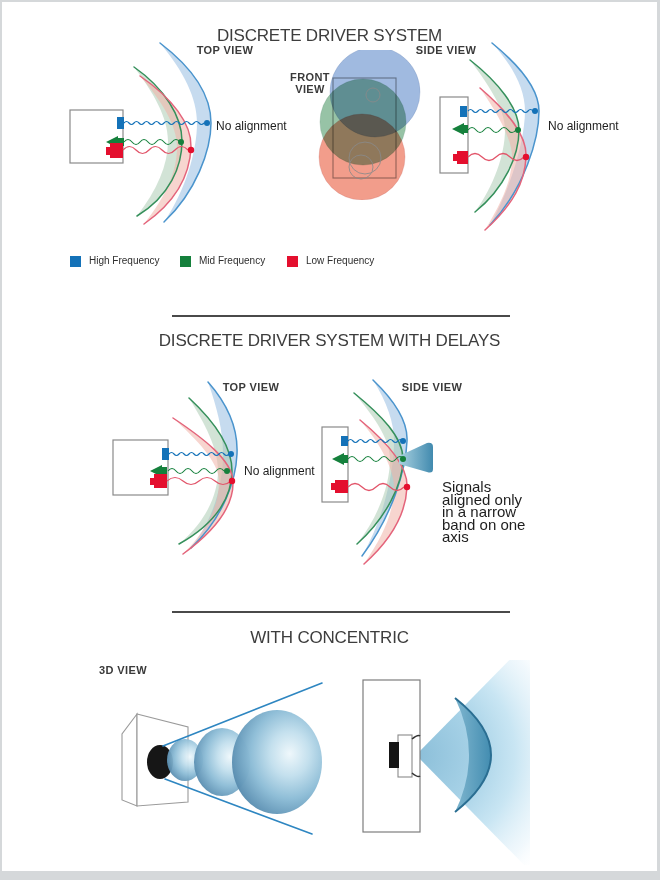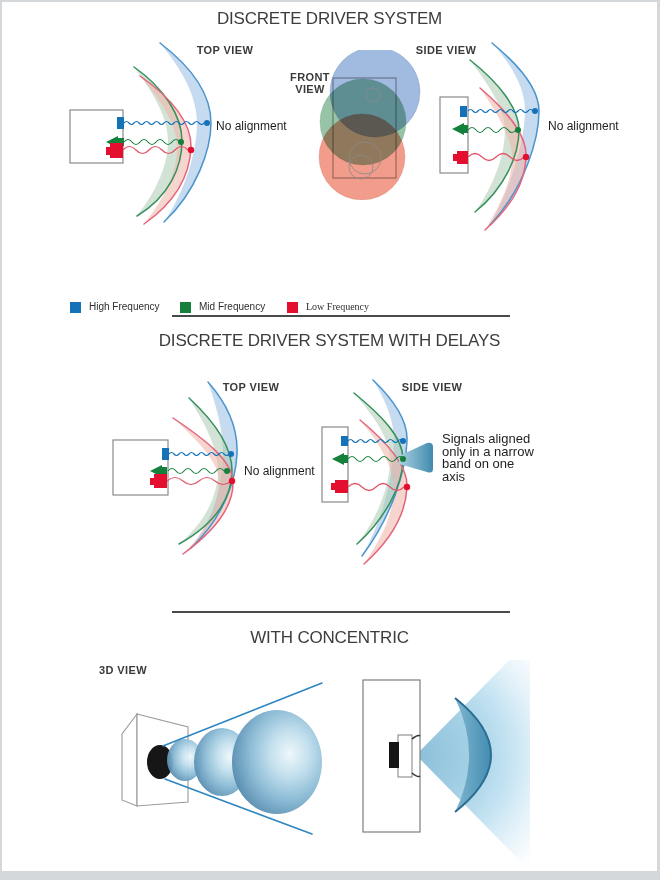--- a/index.html
+++ b/index.html
@@ -3,34 +3,34 @@
 <meta charset="utf-8">
 <style>
   html,body{margin:0;padding:0;background:#fff;}
   body{font-family:"Liberation Sans", sans-serif;}
   .canvas{position:relative;width:660px;height:880px;background:#d5d8da;overflow:hidden;}
   .content{position:absolute;top:2px;left:2px;right:3px;bottom:9px;background:#ffffff;}
   .abs{position:absolute;}
   .sec-title{left:0;right:0;text-align:center;font-size:17px;letter-spacing:-0.2px;color:#3d3d3d;font-weight:500;}
   .view-label{font-size:11px;font-weight:700;letter-spacing:0.4px;color:#3a3a3a;text-align:center;width:70px;}
   .annotation{font-size:12px;color:#1e1e1e;}
-  .annotation.multi{width:95px;line-height:12.5px;font-size:13px;}
+  .annotation.multi{width:95px;line-height:12.5px;font-size:15px;margin-top:48px;}
   .divider{height:2px;background:#4a4a4a;width:338px;left:170px;}
-  .legend{left:0;top:252px;width:100%;height:16px;margin-top:46px;}
+  .legend{left:0;top:252px;width:100%;height:16px;}
   .legend-swatch{position:absolute;width:11px;height:11px;top:2px;}
   .legend-label{position:absolute;top:1px;font-size:10px;color:#2e2e2e;}
   svg{position:absolute;display:block;}
 </style>
 </head>
 <body>
 
 <div class="canvas">
 <div class="content">
 
-  <div class="abs sec-title" style="top:7px;">DISCRETE DRIVER SYSTEM</div>
+  <div class="abs sec-title" style="top:24px;">DISCRETE DRIVER SYSTEM</div>
 
   <div class="abs view-label" style="left:188px;top:42px;">TOP VIEW</div>
   <div class="abs view-label" style="left:273px;top:42px;margin-top:27px;">FRONT VIEW</div>
   <div class="abs view-label" style="left:409px;top:42px;">SIDE VIEW</div>
 
   <svg class="abs" style="left:58px;top:38px;" width="260" height="200" viewBox="0 0 260 200">
     <g>
       <path d="M100 3 C138 32,151 58,151 83 C151 110,136 152,104 182 C126 150,137 110,137 83 C137 58,124 32,100 3 Z" fill="rgba(151,190,226,0.55)"></path>
       <path d="M74 27 C104 48,122 76,122 101 C122 126,110 156,77 176 C97 150,108 125,108 101 C108 77,93 52,74 27 Z" fill="rgba(166,199,174,0.5)"></path>
       <path d="M80 36 C112 58,132 84,131 107 C130 133,117 161,84 184 C106 156,117 132,117 107 C117 85,101 60,80 36 Z" fill="rgba(240,178,168,0.55)"></path>
@@ -106,21 +106,21 @@
     </g>
   </svg>
   <div class="abs annotation" style="left:546px;top:117px;">No alignment</div>
 
   <div class="abs legend">
     <span class="legend-swatch" style="left: 68px; background-color: rgb(20, 114, 184);"></span>
     <span class="legend-label" style="left:87px;">High Frequency</span>
     <span class="legend-swatch" style="left: 178px; background-color: rgb(21, 128, 60);"></span>
     <span class="legend-label" style="left:197px;text-align:center;">Mid Frequency</span>
     <span class="legend-swatch" style="left: 285px; background-color: rgb(228, 15, 46);"></span>
-    <span class="legend-label" style="left:304px;font-family:Liberation Serif, serif;">Low Frequency</span>
+    <span class="legend-label" style="left:304px;">Low Frequency</span>
   </div>
 
   <div class="abs divider" style="top:313px;"></div>
 
   <div class="abs sec-title" style="top:329px;">DISCRETE DRIVER SYSTEM WITH DELAYS</div>
 
   <div class="abs view-label" style="left:214px;top:379px;">TOP VIEW</div>
   <div class="abs view-label" style="left:395px;top:379px;">SIDE VIEW</div>
 
   <svg class="abs" style="left:103px;top:376px;" width="215" height="205" viewBox="0 0 215 205">

